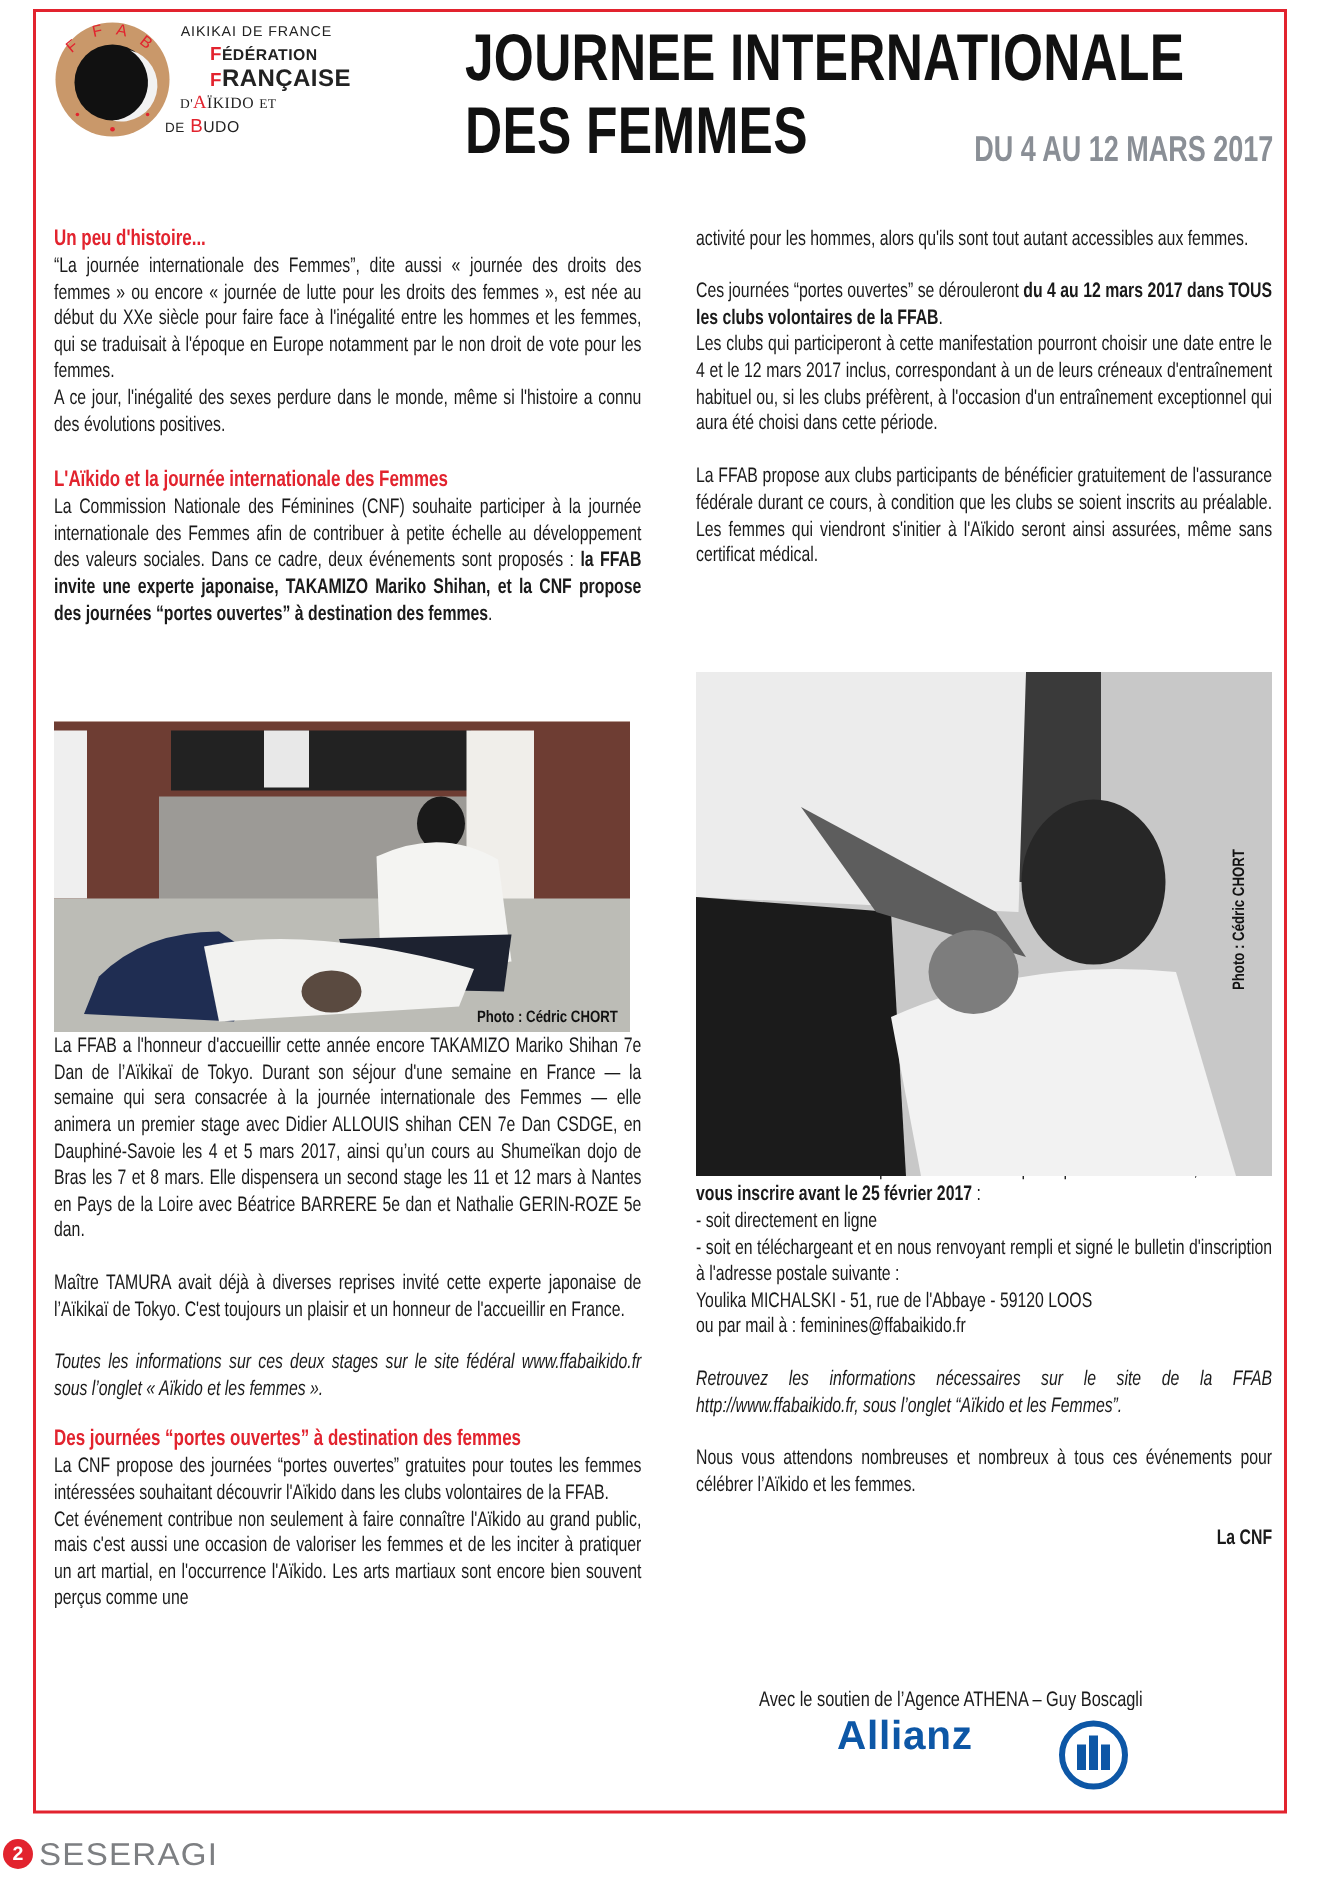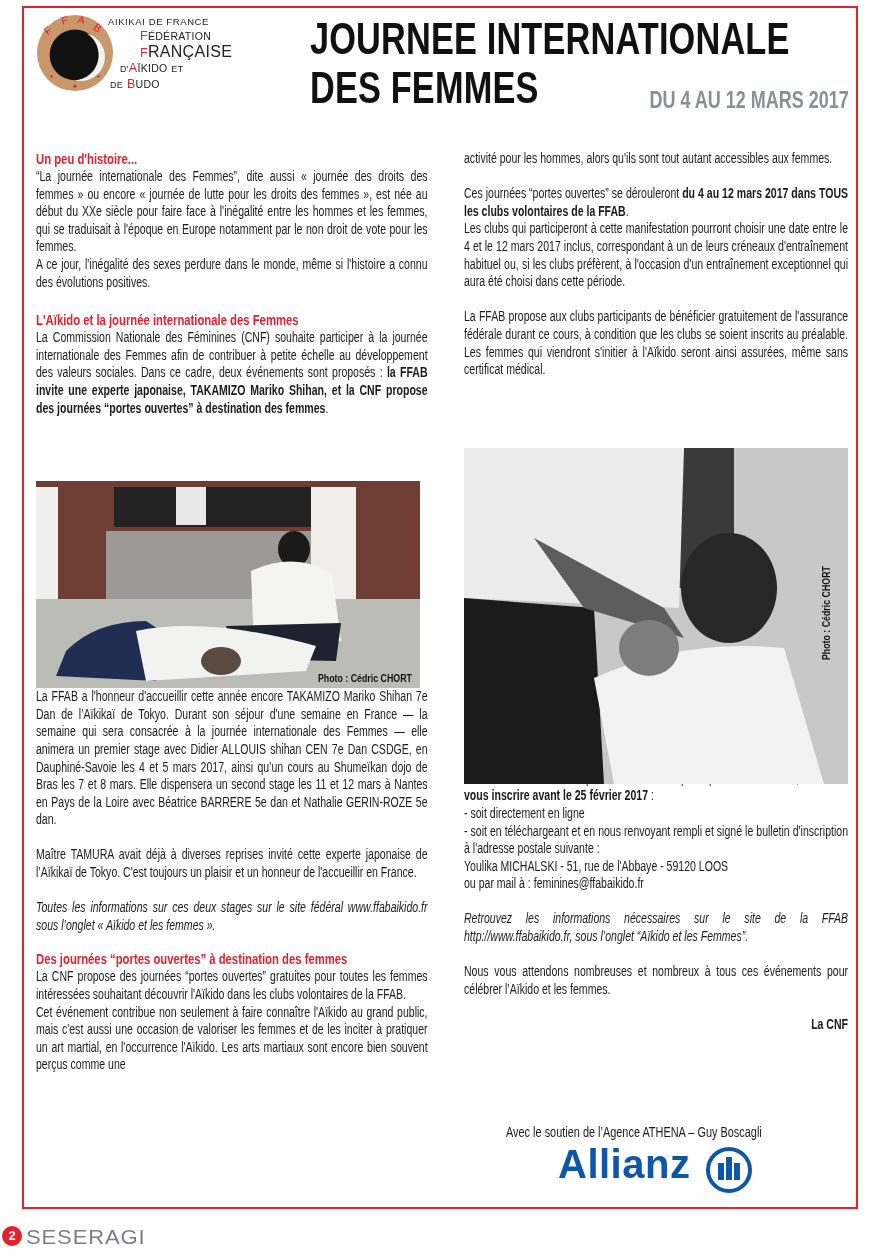--- a/index.html
+++ b/index.html
@@ -3,40 +3,40 @@
 <meta charset="utf-8">
 <style>
   html,body{margin:0;padding:0;background:#fff;}
   body{width:881px;height:1253px;position:relative;overflow:hidden;font-family:"Liberation Sans",sans-serif;color:#1a1a1a;}
   .frame{position:absolute;left:22px;top:6px;width:836px;height:1203px;border:2px solid #e2232e;box-sizing:border-box;}
   .logo{position:absolute;left:36px;top:14px;width:78px;height:78px;}
   .org{position:absolute;left:110px;top:14px;font-size:11px;line-height:15px;letter-spacing:0.3px;color:#222;}
   .org .sup{font-size:9.5px;letter-spacing:0.6px;margin-left:-2px;}
   .org .l{display:block;}
   .org .r{color:#e2232e;}
-  .org .ind1{padding-left:30px;font-size:12.5px;}
-  .org .ind2{padding-left:10px;font-size:12.5px;}
+  .org .ind1{padding-left:30px;font-size:12.5px;font-weight:bold;}
+  .org .ind2{padding-left:10px;font-size:12.5px;font-family:Liberation Serif, serif;}
   .sm{font-size:9px;}
   .title{position:absolute;left:310px;top:14px;font-family:"Liberation Sans",sans-serif;font-weight:bold;font-size:44px;line-height:49px;transform:scaleX(0.78);transform-origin:left top;white-space:nowrap;letter-spacing:0.2px;color:#111;}
   .dates{position:absolute;right:32px;top:86px;font-weight:bold;font-size:24px;color:#8a8f96;transform:scaleX(0.75);transform-origin:right top;white-space:nowrap;}
   .col{position:absolute;font-size:14px;line-height:17.6px;text-align:justify;transform-origin:left top;}
   .colL{left:36px;top:150px;width:520px;transform:scaleX(0.753);}
   .colR{left:464px;top:150px;width:510px;transform:scaleX(0.753);}
   .col h3{margin:0;color:#e2232e;font-size:15px;line-height:18px;font-weight:bold;}
   .col p{margin:0;}
   .gap{height:17.6px;}
   .bold{font-weight:bold;}
   .it{font-style:italic;}
   .photo1{position:absolute;left:36px;top:481px;width:384px;height:207px;overflow:hidden;background:linear-gradient(180deg,#8a5a4a 0%,#7a4e40 15%,#9a9a96 28%,#b5b3ae 60%,#c9c8c2 100%);}
   .photo2{position:absolute;left:464px;top:448px;width:384px;height:336px;overflow:hidden;background:linear-gradient(90deg,#dedede 0%,#cfcfcf 40%,#6a6a6a 55%,#bdbdbd 75%,#9f9f9f 100%);filter:grayscale(1);}
   .credit{position:absolute;font-weight:bold;font-size:11px;color:#111;transform:scaleX(0.8);white-space:nowrap;}
   .cred1{left:318px;top:672px;transform-origin:left top;}
   .cred2{left:820px;top:660px;transform:rotate(-90deg) scaleX(0.8);transform-origin:left top;}
   .support{position:absolute;left:506px;top:1124px;font-size:14px;transform:scaleX(0.78);transform-origin:left top;white-space:nowrap;}
-  .allianz{position:absolute;left:558px;top:1142px;font-weight:bold;font-size:40px;color:#0d57a6;letter-spacing:0.5px;white-space:nowrap;}
+  .allianz{position:absolute;left:558px;top:1142px;font-weight:bold;font-size:27px;color:#0d57a6;letter-spacing:0.5px;white-space:nowrap;}
   .allianz-mark{position:absolute;left:705px;top:1146px;width:48px;height:48px;}
   .pagenum{position:absolute;left:2px;top:1226px;width:20px;height:20px;border-radius:50%;background:#e2232e;color:#fff;font-weight:bold;font-size:13px;text-align:center;line-height:20px;}
   .brand{position:absolute;left:26px;top:1225px;font-size:21px;color:#7d7f82;letter-spacing:0.8px;transform:scaleX(1.05);transform-origin:left top;}
 </style>
 </head>
 <body>
 
 <div class="frame"></div>
 
 <svg class="logo" viewBox="0 0 80 80">
@@ -46,21 +46,21 @@
   <text x="12" y="22" font-size="11" fill="#e2232e" font-family="Liberation Sans, sans-serif" transform="rotate(-40 12 22)">F</text>
   <text x="27" y="11" font-size="11" fill="#e2232e" font-family="Liberation Sans, sans-serif" transform="rotate(-12 27 11)">F</text>
   <text x="42" y="9" font-size="11" fill="#e2232e" font-family="Liberation Sans, sans-serif" transform="rotate(12 42 9)">A</text>
   <text x="58" y="15" font-size="11" fill="#e2232e" font-family="Liberation Sans, sans-serif" transform="rotate(38 58 15)">B</text>
   <circle cx="40" cy="74" r="1.6" fill="#e2232e"></circle>
   <circle cx="16" cy="64" r="1.2" fill="#e2232e"></circle>
   <circle cx="64" cy="64" r="1.2" fill="#e2232e"></circle>
 </svg>
 
 <div class="org">
-  <span class="l sup" style="text-transform:uppercase;font-variant:small-caps;">Aikikai de France</span>
+  <span class="l sup" style="text-transform:uppercase;font-variant:small-caps;text-align:center;">Aikikai de France</span>
   <span class="l ind1"><span class="r">F</span><span style="text-transform:uppercase;font-size:10.5px">édération</span></span>
   <span class="l ind1"><span class="r">F</span><span style="text-transform:uppercase;font-size:16px">rançaise</span></span>
   <span class="l ind2"><span class="sm" style="text-transform:uppercase">d'</span><span class="r">A</span><span style="text-transform:uppercase;font-size:10.5px">ïkido</span> <span class="sm" style="text-transform:uppercase">et</span></span>
   <span class="l" style="padding-left:0;font-size:12.5px"><span class="sm" style="text-transform:uppercase">de</span> <span class="r">B</span><span style="text-transform:uppercase;font-size:10.5px">udo</span></span>
 </div>
 
 <div class="title">
   <div>JOURNEE INTERNATIONALE</div>
   <div>DES FEMMES</div>
 </div>

